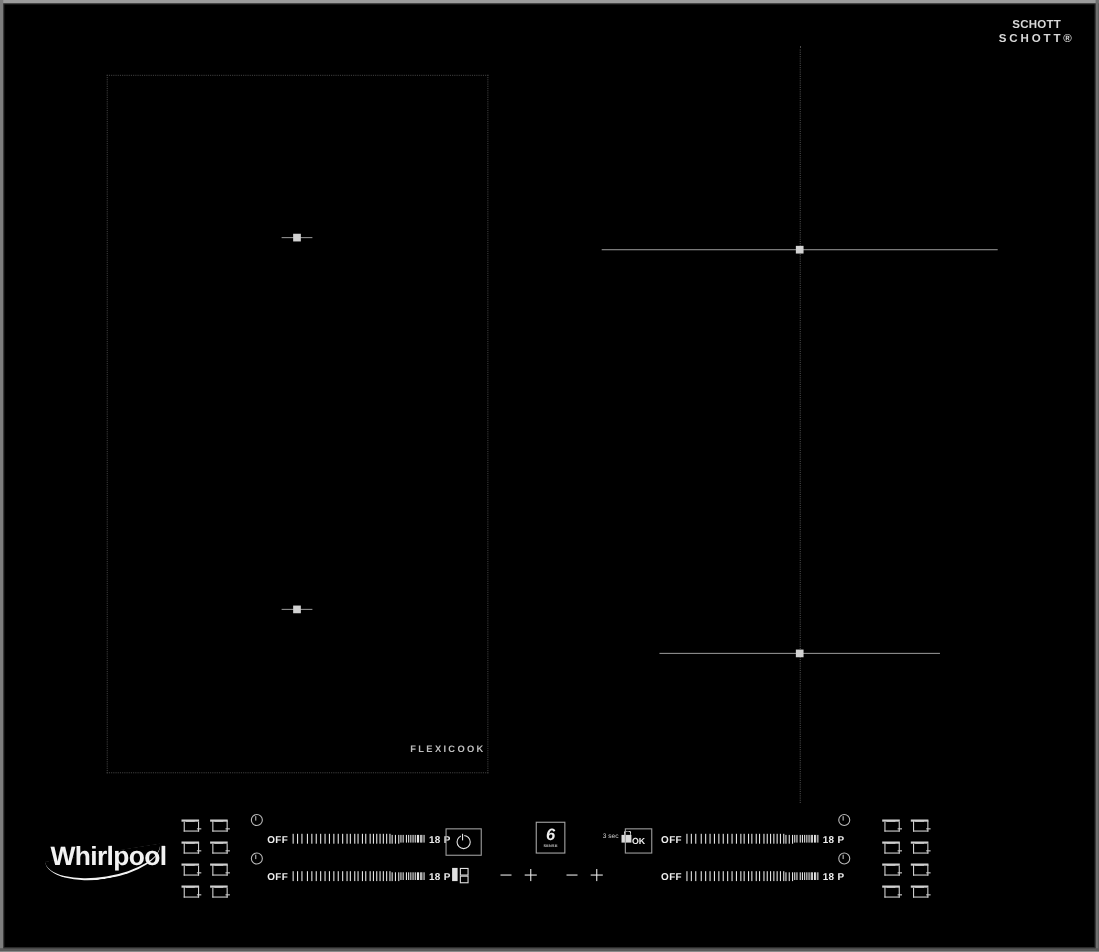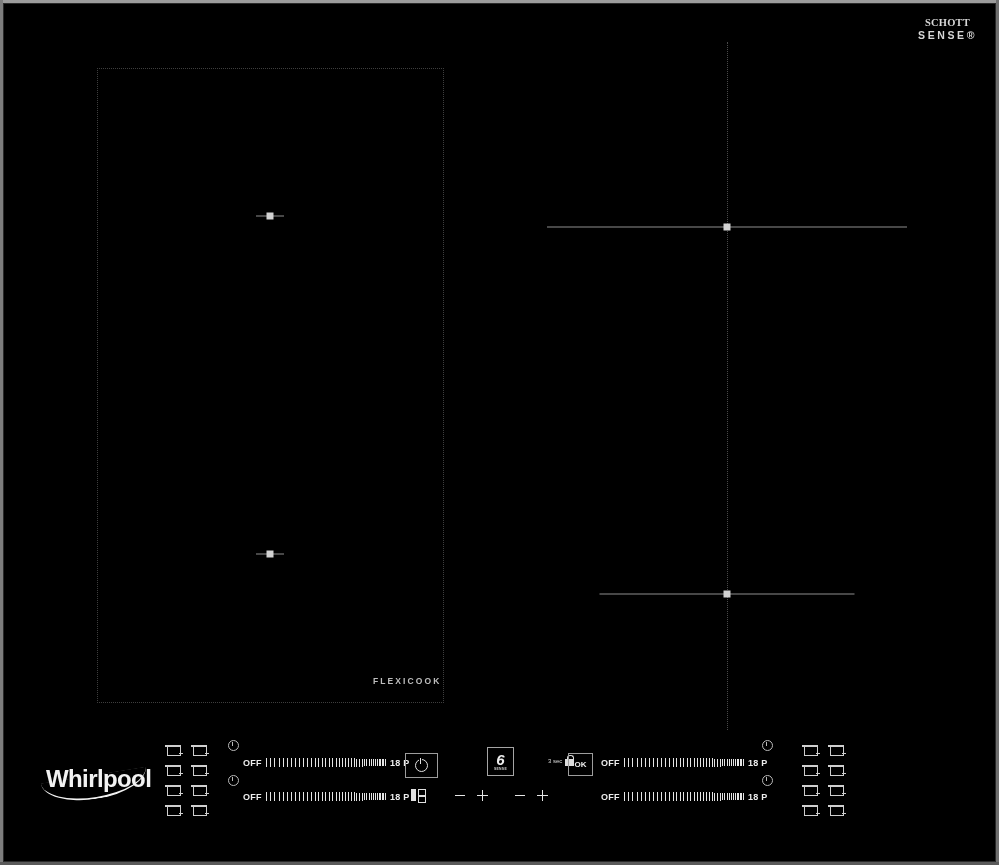--- a/index.html
+++ b/index.html
@@ -21,21 +21,21 @@
   #bezel-left{position:absolute;left:0;top:0;width:3px;height:865px;background:#7d7d7d;}
   #bezel-right{position:absolute;right:0;top:0;width:3px;height:865px;background:#6f6f6f;}
   #bezel-bottom{position:absolute;left:0;bottom:0;width:999px;height:3px;background:#5a5a5a;}
 
   
   #schott{
     position:absolute;right:22px;top:16px;
     text-align:center;color:#d8d8d8;
     line-height:1.28;
   }
-  #schott .l1{font-size:10.5px;font-weight:bold;letter-spacing:0.2px;display:block;font-family:Liberation Serif, serif;}
+  #schott .l1{font-size:10.5px;font-weight:bold;letter-spacing:0.2px;display:block;}
   #schott .l2{font-size:10.5px;font-weight:bold;letter-spacing:2.6px;display:block;}
 
   
   #flexi-zone{
     position:absolute;left:97px;top:68px;width:345px;height:633px;
     border:1px dotted #3e3e3e;
   }
   #flexi-label{
     position:absolute;left:373px;top:676px;
     font-size:8.5px;font-weight:bold;letter-spacing:2.1px;color:#bdbdbd;
@@ -145,21 +145,21 @@
 
 <div id="cooktop">
   <div id="glass"></div>
   <div id="bezel-top"></div>
   <div id="bezel-left"></div>
   <div id="bezel-right"></div>
   <div id="bezel-bottom"></div>
 
   <div id="schott">
     <span class="l1">SCHOTT</span>
-    <span class="l2">SENSE®</span>
+    <span class="l2">SCHOTT®</span>
   </div>
 
   <div id="flexi-zone"></div>
   <div id="flexi-label">FLEXICOOK</div>
 
   <div class="zone-marker" id="mk-l1">
     <span class="hbar"></span>
     <span class="dot"></span>
   </div>
   <div class="zone-marker" id="mk-l2">

